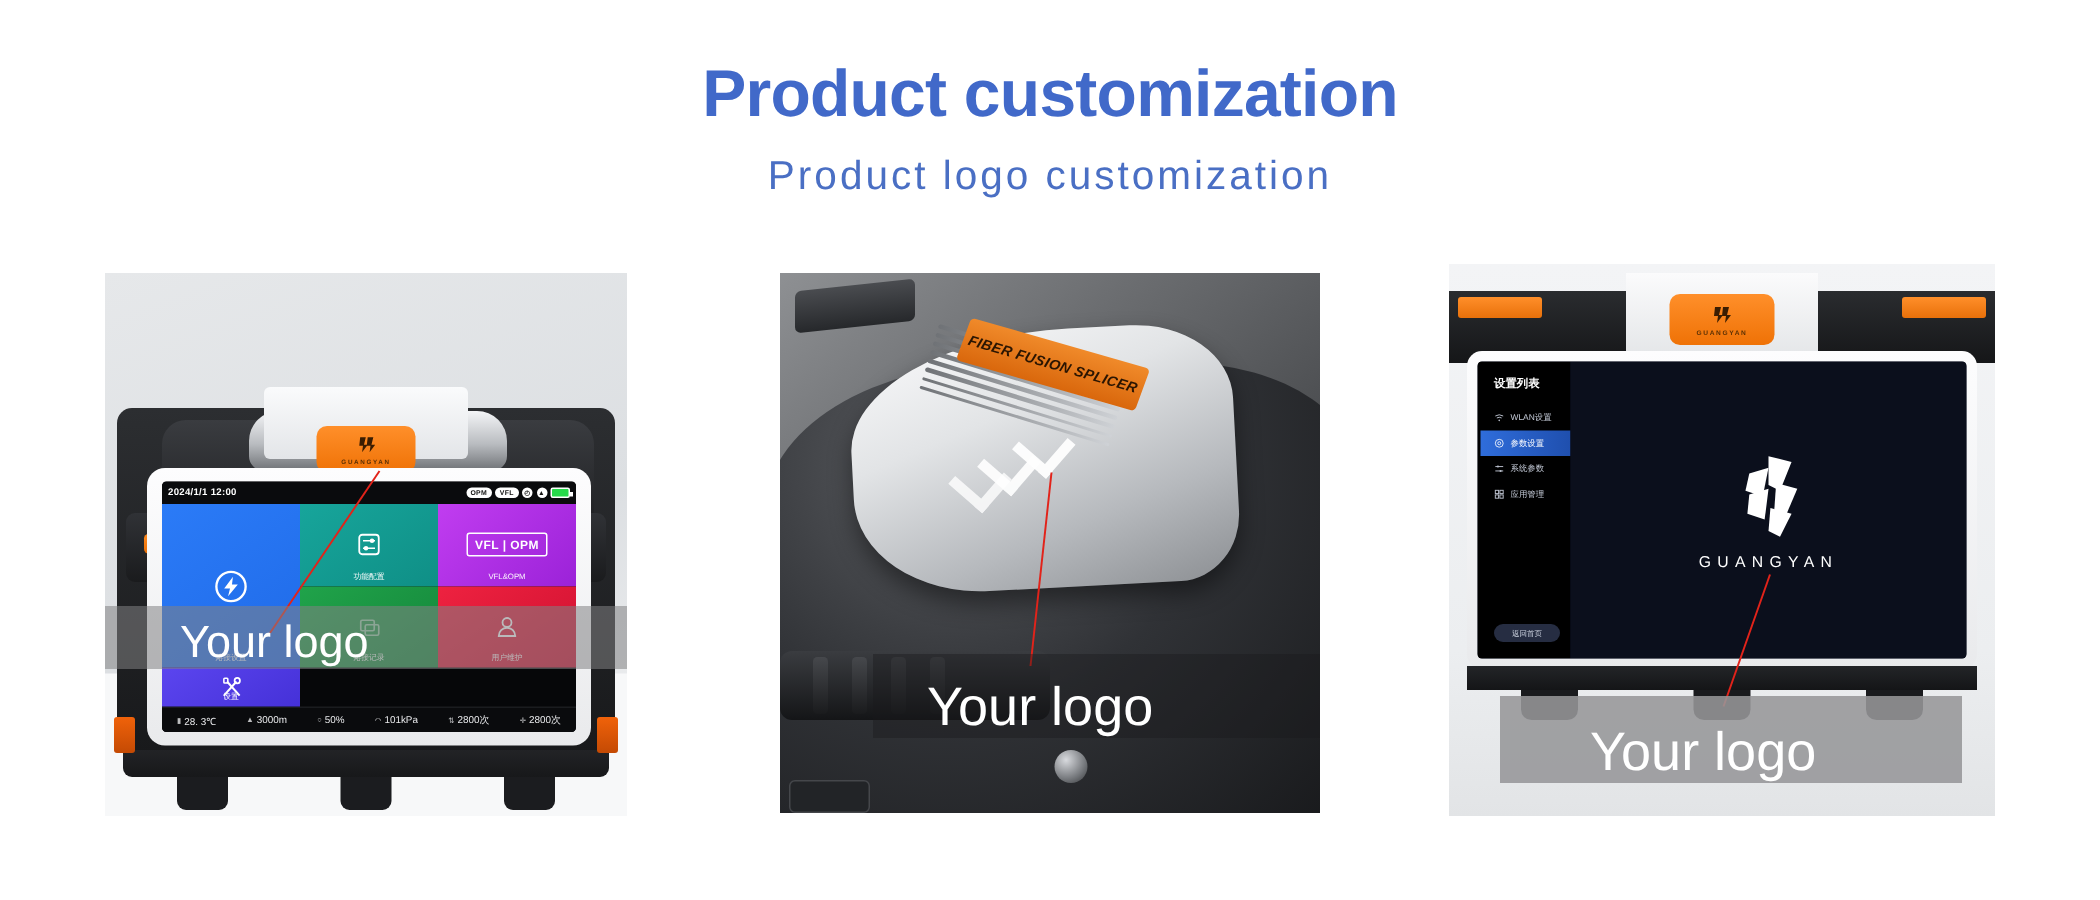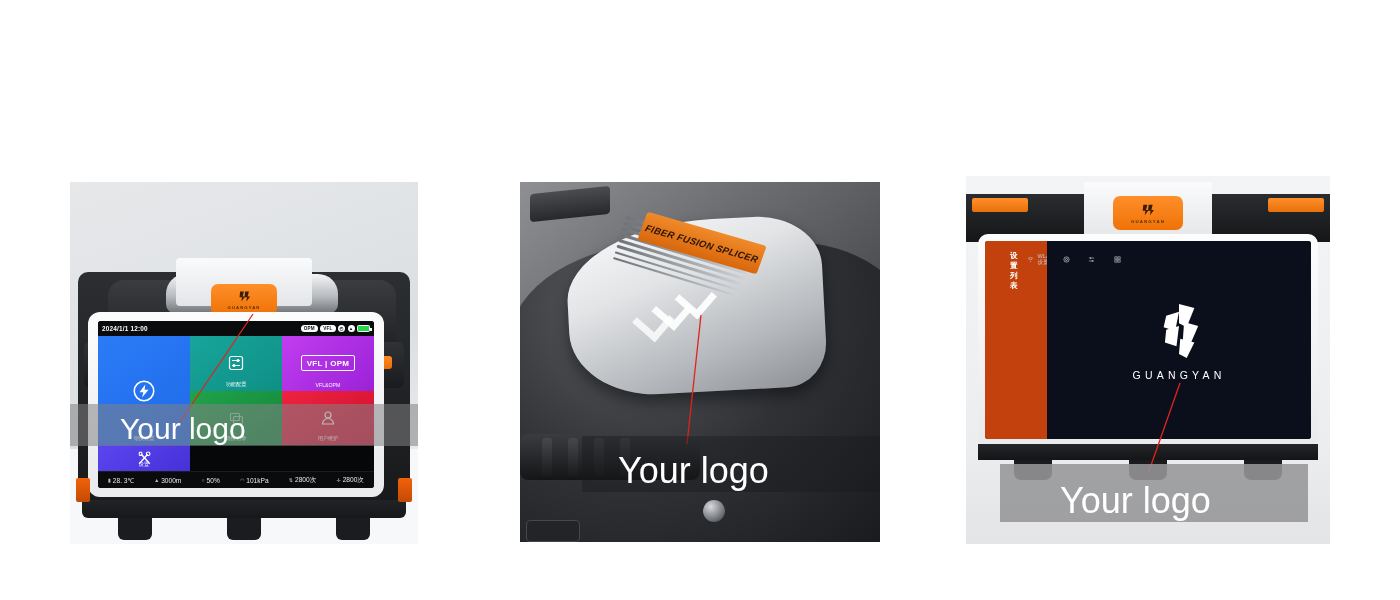--- a/index.html
+++ b/index.html
@@ -71,21 +71,21 @@
   .p1-badge {
     position:absolute; left:50%; top:102px; transform:translateX(-50%);
     width:66px; height:31px; border-radius:7px;
     background:linear-gradient(180deg,#ff8f2a,#ef7206);
     display:flex; flex-direction:column; align-items:center; justify-content:center;
   }
   .p1-badge .glyph { width:15px; height:15px; }
   .p1-badge .bname { font-size:4.2px; letter-spacing:1.1px; color:#5b3005; margin-top:1px; font-weight:bold; }
 
   .p1-bezel {
-    position:absolute; left:18px; top:130px; width:296px; height:185px;
+    position:absolute; left:28px; top:130px; width:296px; height:185px;
     background:linear-gradient(180deg,#fdfdfe,#e9eaec);
     border-radius:12px; padding:9px 10px;
   }
   .screen {
     width:100%; height:100%; background:#060709;
     border-radius:3px; overflow:hidden; position:relative;
     display:flex; flex-direction:column;
   }
   .sbar {
     height:15px; background:#0a0b0d; color:#fff;
@@ -197,21 +197,21 @@
     background:linear-gradient(180deg,#ff8f2a,#ef7206);
     display:flex; flex-direction:column; align-items:center; justify-content:center;
   }
   .p3-badge .glyph { width:16px; height:16px; }
   .p3-badge .bname { font-size:4.4px; letter-spacing:1.1px; color:#5b3005; font-weight:bold; margin-top:1px; }
   .p3-bezel {
     position:absolute; left:12px; top:58px; width:340px; height:212px;
     background:linear-gradient(180deg,#fdfdfe,#e9eaec); border-radius:10px; padding:7px;
   }
   .p3-screen { width:100%; height:100%; background:#0b0f1c; border-radius:3px; display:flex; overflow:hidden; }
-  .p3-side { width:62px; background:#c2410c; padding:10px 0 0 16px; display:flex; flex-direction:row; }
+  .p3-side { width:62px; background:#000000; padding:10px 0 0 2px; display:flex; flex-direction:column; }
   .p3-sidetitle { color:#fff; font-size:7.6px; font-weight:bold; padding:0 0 9px 9px; }
   .p3-item {
     display:flex; align-items:center; gap:4px; height:17px; padding-left:9px;
     color:#c5cbd8; font-size:5.6px;
   }
   .p3-item.sel { background:linear-gradient(90deg,#2f6ddb,#1f4fae); color:#fff; }
   .p3-item .ic { width:7px; height:7px; flex:none; opacity:.95; }
   .p3-home {
     margin:auto 0 11px 9px; width:44px; height:12px; border-radius:6px;
     background:#262d42; color:#cfd5e2; font-size:5px;
@@ -232,20 +232,24 @@
   #band-2 { left:582px; top:436px; width:298px; height:56px; background:rgba(25,25,27,0.40); }
   #band-2 .txt { font-size:36px; margin-left:36px; }
   #band-3 { left:1000px; top:464px; width:308px; height:58px; background:rgba(150,150,152,0.88); }
   #band-3 .txt { font-size:36px; margin-left:60px; }
 </style>
 </head>
 <body>
 
 <div class="page">
 
+  <div class="header">
+    <div class="title">Product customization</div>
+    <div class="subtitle">Product logo customization</div>
+  </div>
 
   <div class="panels">
 
     <div class="panel" id="panel-1">
       <div class="p1-bg"></div>
       <div class="p1-floor"></div>
 
       <div class="p1-body">
         <div class="p1-top"></div>
         <div class="p1-hood"></div>

